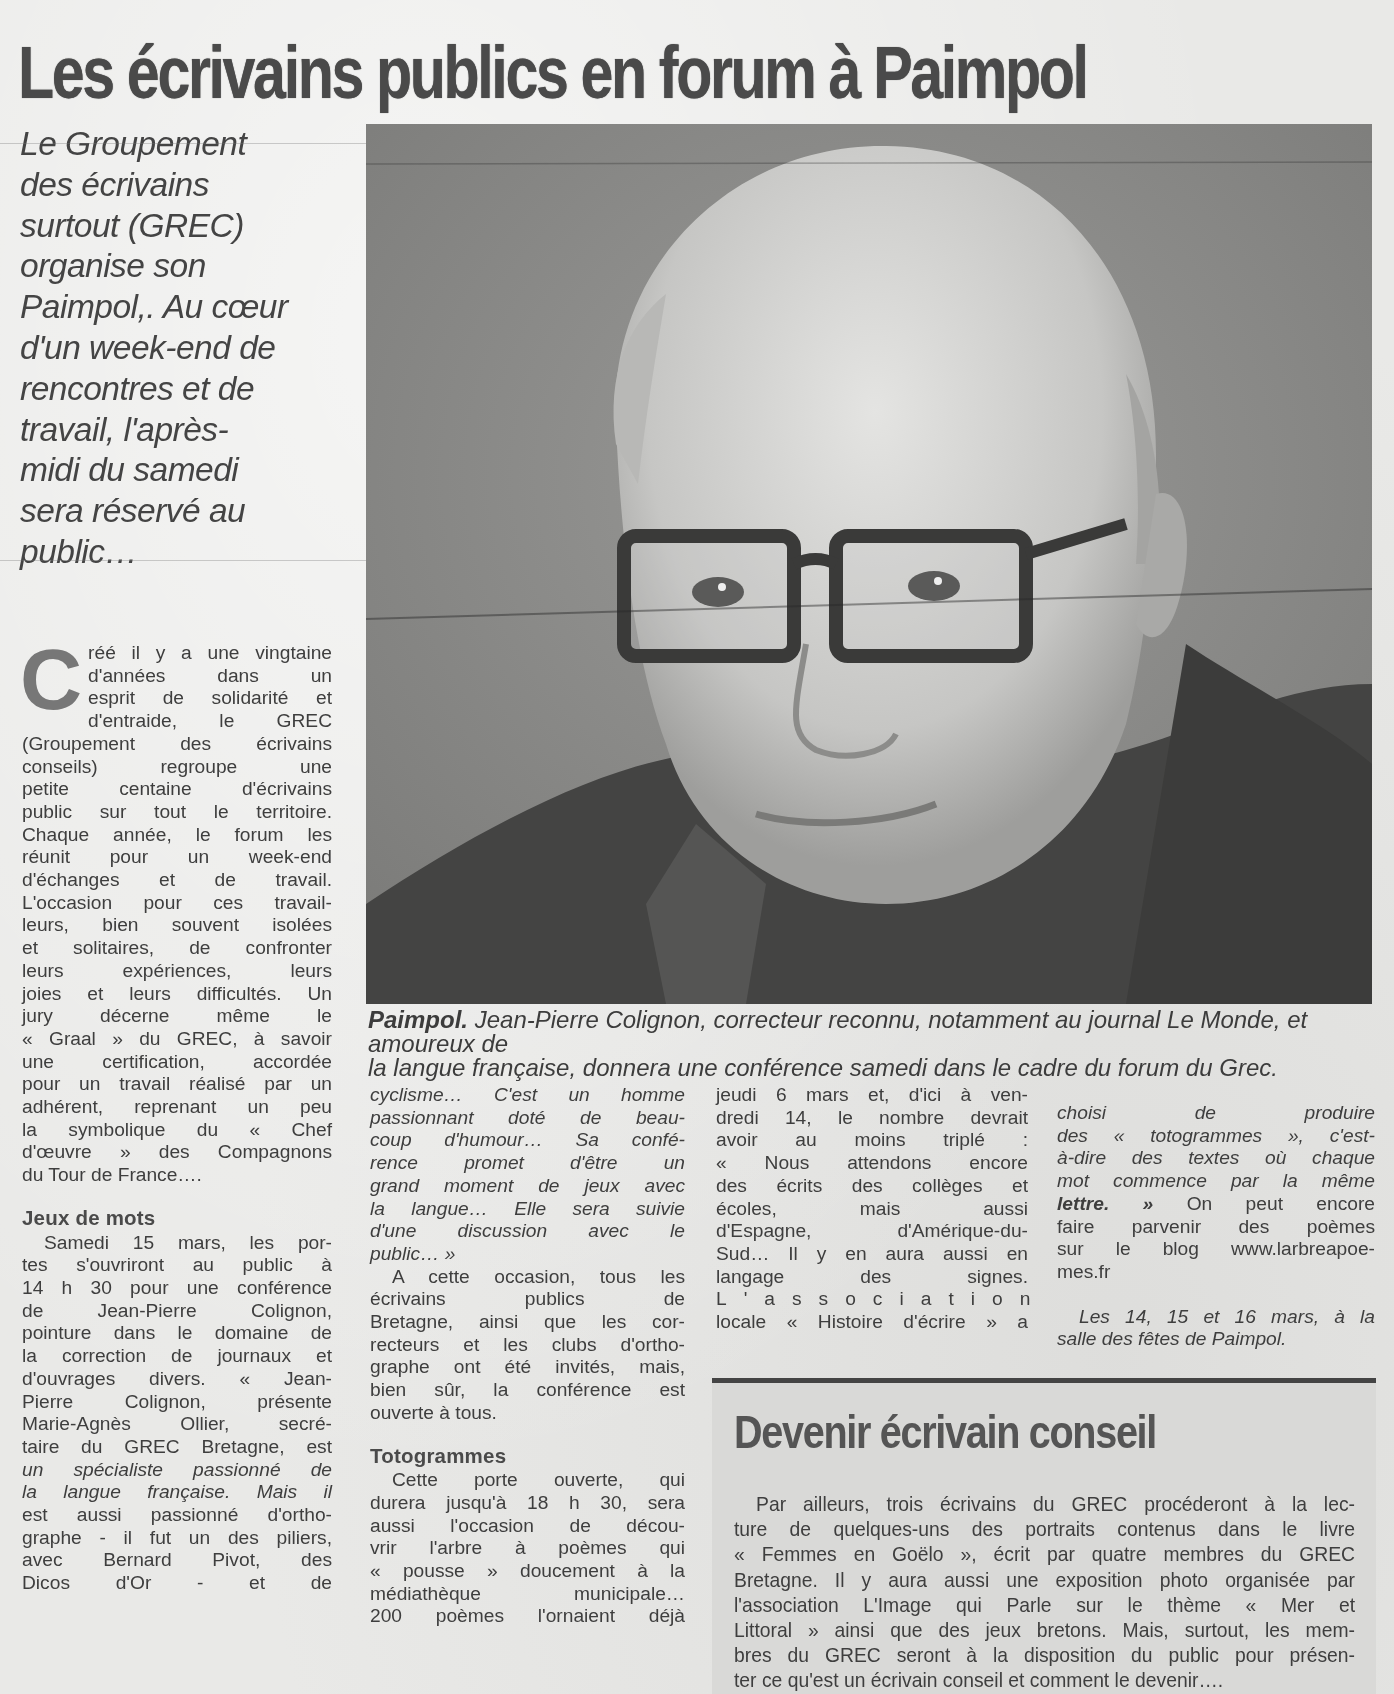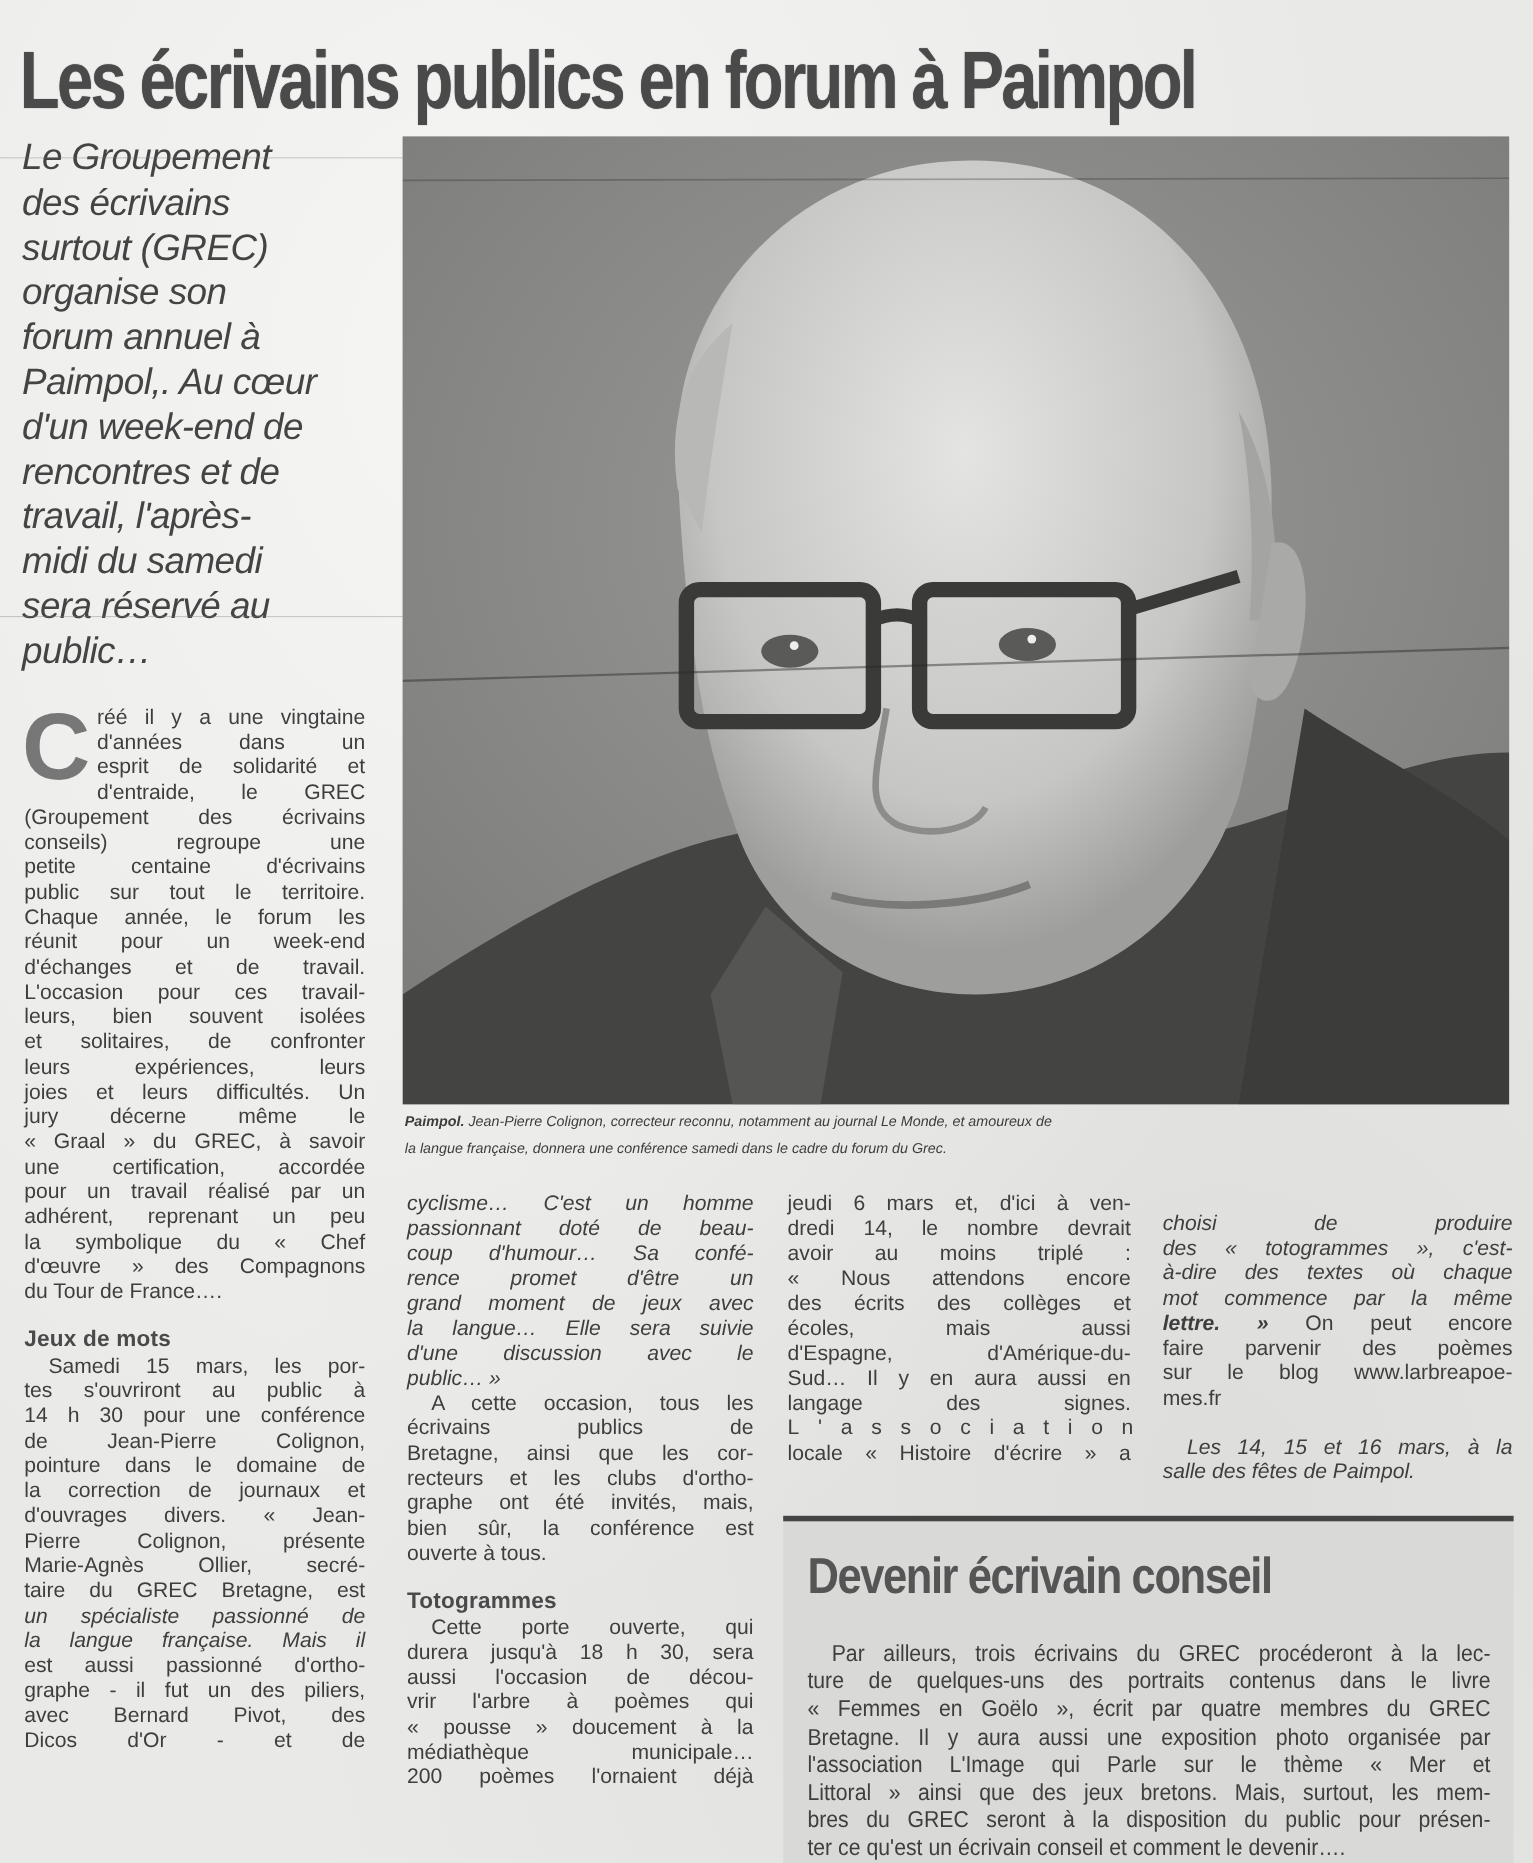--- a/index.html
+++ b/index.html
@@ -45,21 +45,21 @@
     letter-spacing:0.2px;
   }
   .indent { text-indent:22px; }
   em, i { font-style:italic;font-weight:bold; }
   .photo {
     left:366px; top:124px; width:1006px; height:880px;
     background:#8a8a88; overflow:hidden;
   }
   .caption {
     left:368px; top:1008px; width:1010px;
-    font-style:italic; font-size:13px; line-height:24px; color:#3c3c3c;
+    font-style:italic; font-size:24px; line-height:24px; color:#3c3c3c;
   }
   .caption b { font-weight:700; }
   .box {
     left:712px; top:1378px; width:664px; height:316px;
     background:#d9d9d7;
     border-top:5px solid #444;
   }
   .box-title {
     position:absolute; left:22px; top:22px;
     font-weight:700; font-size:46px; color:#555; letter-spacing:-1.5px;
@@ -79,21 +79,20 @@
 </head>
 <body>
 
 <div class="abs headline">Les écrivains publics en forum à Paimpol</div>
 
 <div class="abs chapo">
   <span>Le Groupement</span>
   <span>des écrivains</span>
   <span>surtout (GREC)</span>
   <span>organise son</span>
-  <span>forum annuel à</span>
   <span>Paimpol,. Au cœur</span>
   <span>d'un week-end de</span>
   <span>rencontres et de</span>
   <span>travail, l'après-</span>
   <span>midi du samedi</span>
   <span>sera réservé au</span>
   <span>public…</span>
 </div>
 
 <div class="abs photo" role="img" aria-label="Portrait of Jean-Pierre Colignon wearing dark rectangular glasses">

